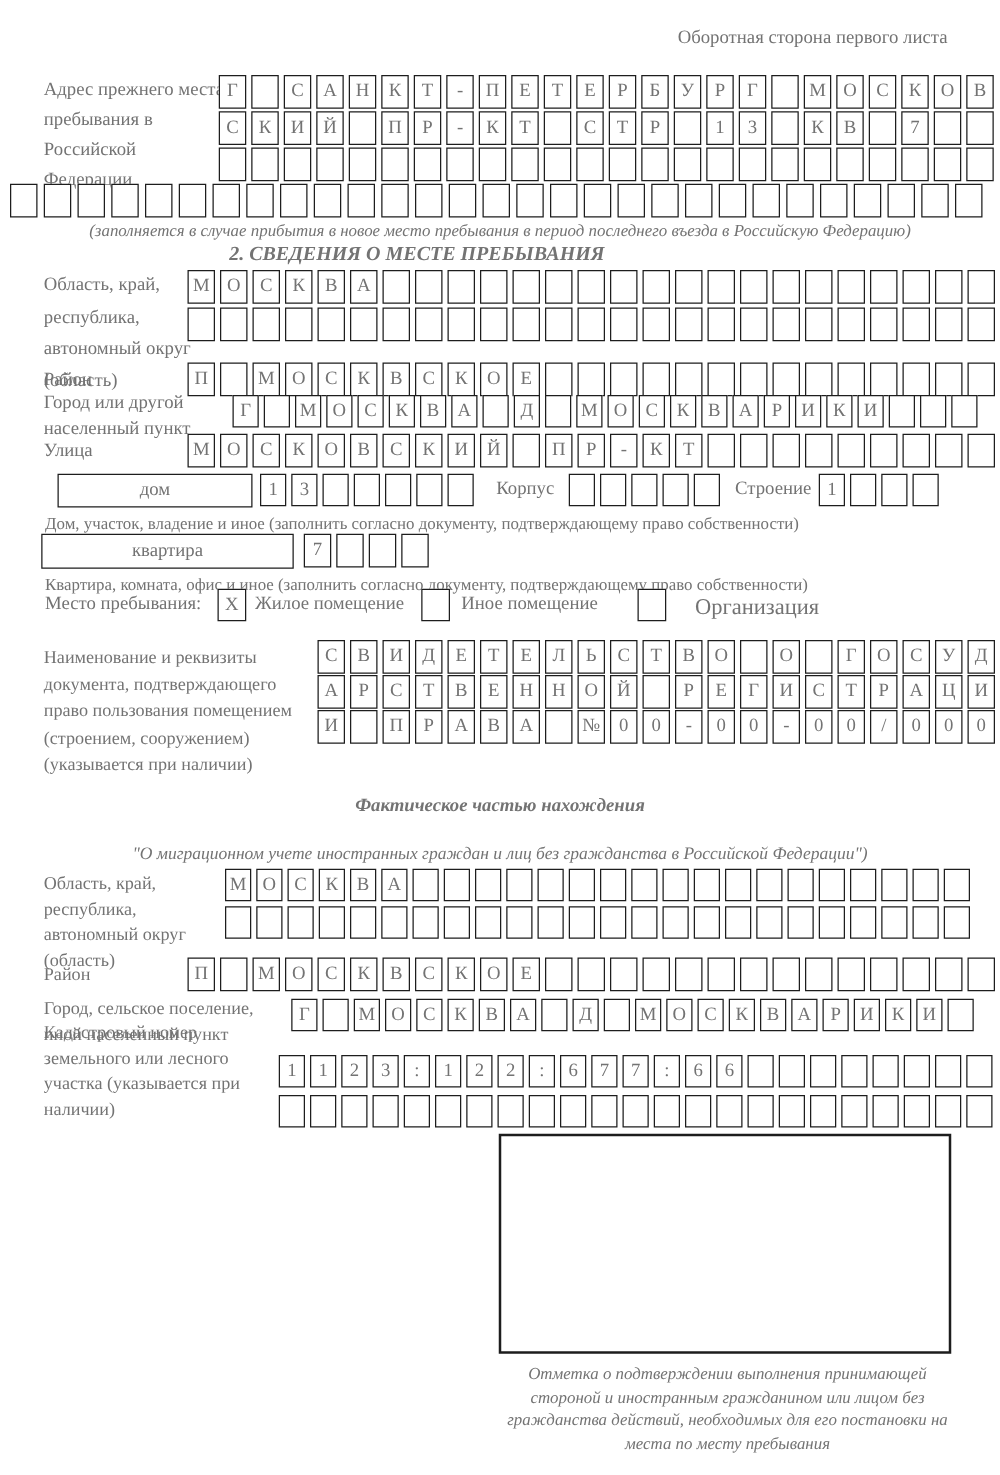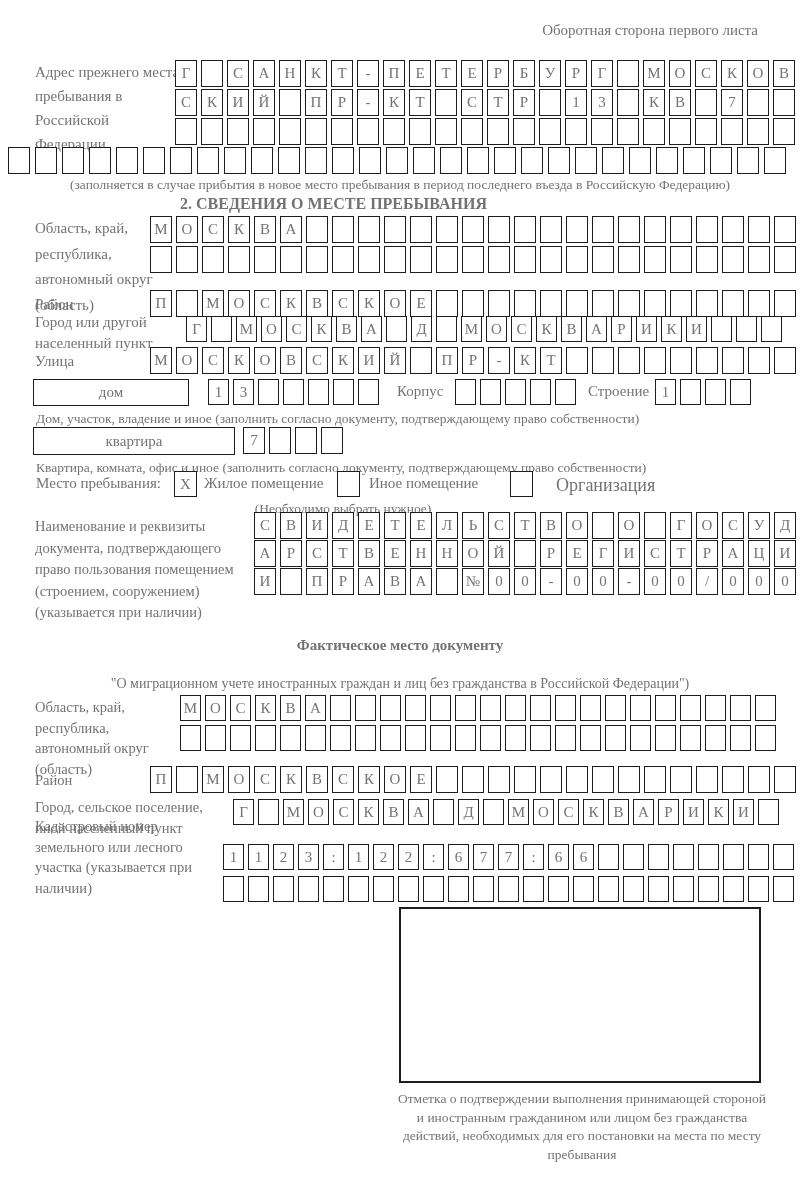--- a/index.html
+++ b/index.html
@@ -6,21 +6,21 @@
   .page{
     position:relative;width:800px;height:1180px;margin:0 auto;
     background:#fff;color:#737373;
     font-family:"Liberation Serif","DejaVu Serif",serif;
     overflow:hidden;
   }
   .abs{position:absolute;}
   .lbl{position:absolute;font-size:15px;line-height:24px;}
   .lbl-sm{position:absolute;font-size:14.5px;line-height:20.5px;}
   .cap{position:absolute;font-size:13.5px;line-height:17px;}
-  .center{text-align:center;}
+  .center{text-align:center;font-style:italic;}
   .bold{font-weight:bold;}
   .grid{position:absolute;display:flex;gap:4px;}
   .grid .cell{
     width:22px;height:27px;flex:0 0 auto;box-sizing:border-box;
     border:1.7px solid #1d1d1d;background:#fff;
     display:flex;align-items:center;justify-content:center;
     font-size:15px;line-height:1;
   }
   .grid.narrow{gap:4px;}
   .grid.narrow .cell{width:21px;height:26px;}
@@ -294,21 +294,21 @@
       <span class="cell"></span>
       <span class="cell"></span>
       <span class="cell"></span>
       <span class="cell"></span>
       <span class="cell"></span>
       <span class="cell"></span>
       <span class="cell"></span>
       <span class="cell"></span>
     </div>
 
-  <div class="widebox" style="left:33px;top:379px;width:156px;height:27px;">дом</div>
+  <div class="widebox" style="left:46px;top:379px;width:156px;height:27px;">дом</div>
   <div class="grid narrow" style="left:208px;top:379px;">
       <span class="cell">1</span>
       <span class="cell">3</span>
       <span class="cell"></span>
       <span class="cell"></span>
       <span class="cell"></span>
       <span class="cell"></span>
       <span class="cell"></span>
     </div>
   <div class="abs" style="left:397px;top:383px;font-size:15px;">Корпус</div>
@@ -337,21 +337,20 @@
     </div>
   <div class="cap" style="left:36px;top:459px;width:760px;">Квартира, комната, офис и иное (заполнить согласно документу, подтверждающему право собственности)</div>
 
   <div class="abs" style="left:36px;top:475px;font-size:15px;">Место пребывания:</div>
   <div class="chk" style="left:174px;top:471px;">X</div>
   <div class="abs" style="left:204px;top:475px;font-size:15px;">Жилое помещение</div>
   <div class="chk" style="left:337px;top:471px;"></div>
   <div class="abs" style="left:369px;top:475px;font-size:15px;">Иное помещение</div>
   <div class="chk" style="left:510px;top:471px;"></div>
   <div class="abs" style="left:556px;top:475px;font-size:18px;">Организация</div>
-  <div class="cap center" style="left:143px;top:500px;width:400px;">(Необходимо выбрать нужное)</div>
 
   <div class="lbl-sm" style="left:35px;top:516px;width:216px;line-height:21.5px;">Наименование и реквизиты документа, подтверждающего право пользования помещением (строением, сооружением) (указывается при наличии)</div>
   <div class="grid" style="left:254px;top:512px;">
       <span class="cell">С</span>
       <span class="cell">В</span>
       <span class="cell">И</span>
       <span class="cell">Д</span>
       <span class="cell">Е</span>
       <span class="cell">Т</span>
       <span class="cell">Е</span>
@@ -410,21 +409,21 @@
       <span class="cell">0</span>
       <span class="cell">-</span>
       <span class="cell">0</span>
       <span class="cell">0</span>
       <span class="cell">/</span>
       <span class="cell">0</span>
       <span class="cell">0</span>
       <span class="cell">0</span>
     </div>
 
-  <div class="abs center bold" style="left:0;top:637px;width:800px;font-size:15px;">Фактическое место документу</div>
+  <div class="abs center bold" style="left:0;top:637px;width:800px;font-size:15px;">Фактическое частью нахождения</div>
   <div class="abs center" style="left:0;top:676px;width:800px;font-size:14px;">"О миграционном учете иностранных граждан и лиц без гражданства в Российской Федерации")</div>
 
   <div class="lbl-sm" style="left:35px;top:697px;width:138px;">Область, край, республика, автономный округ (область)</div>
   <div class="grid narrow" style="left:180px;top:695px;">
       <span class="cell">М</span>
       <span class="cell">О</span>
       <span class="cell">С</span>
       <span class="cell">К</span>
       <span class="cell">В</span>
       <span class="cell">А</span>

